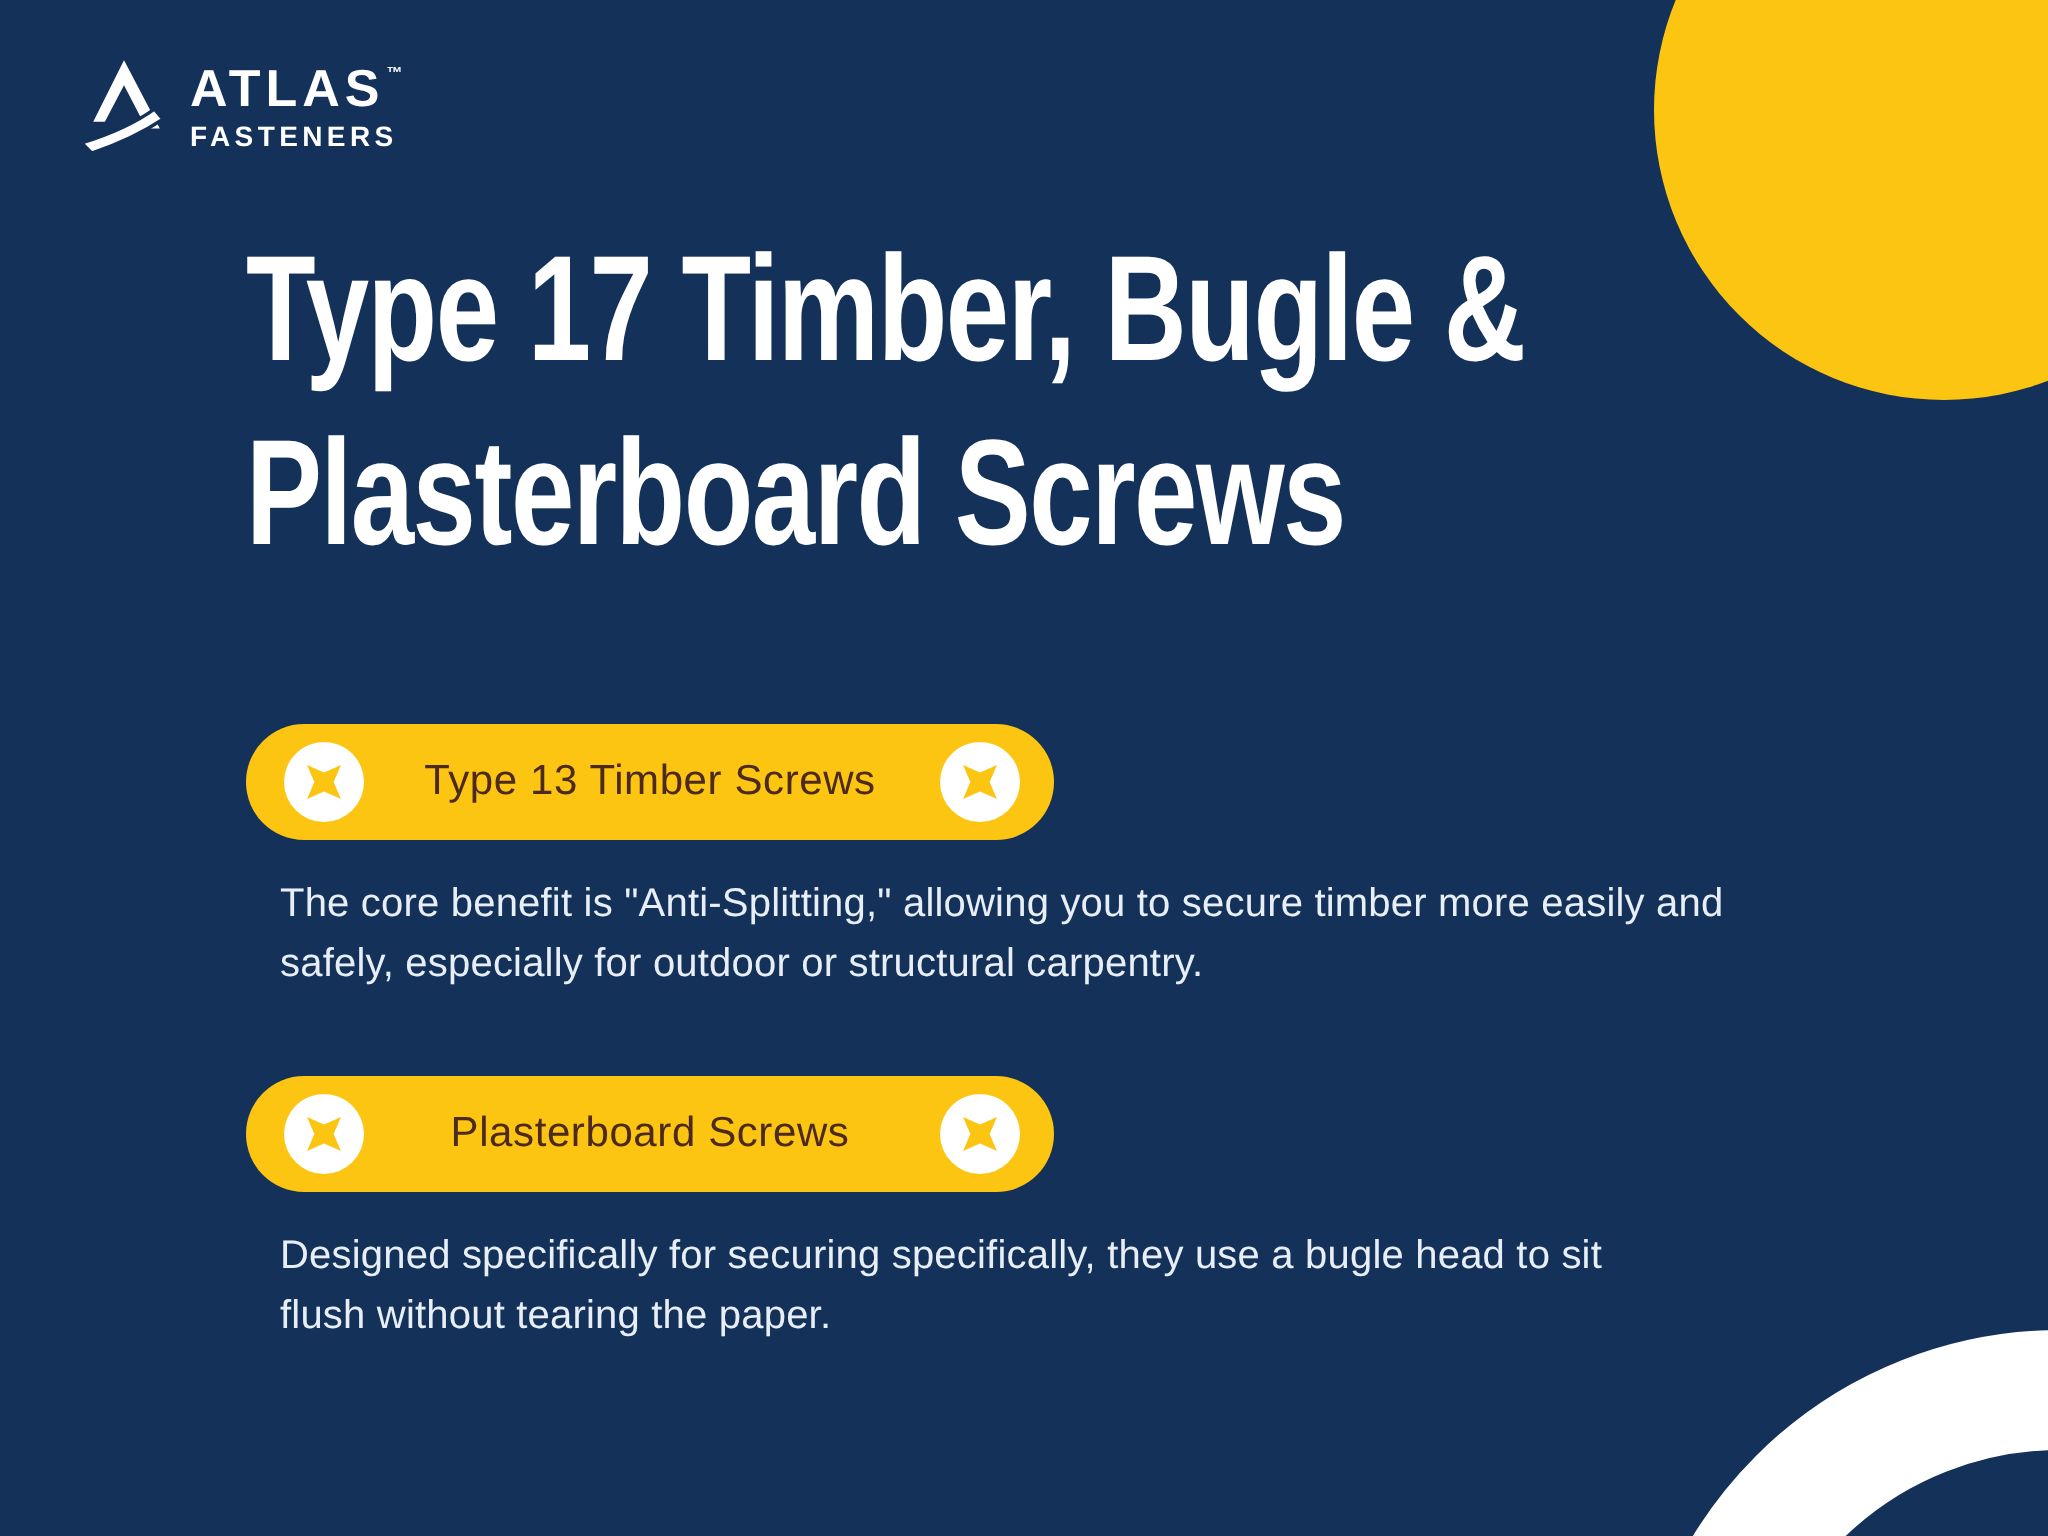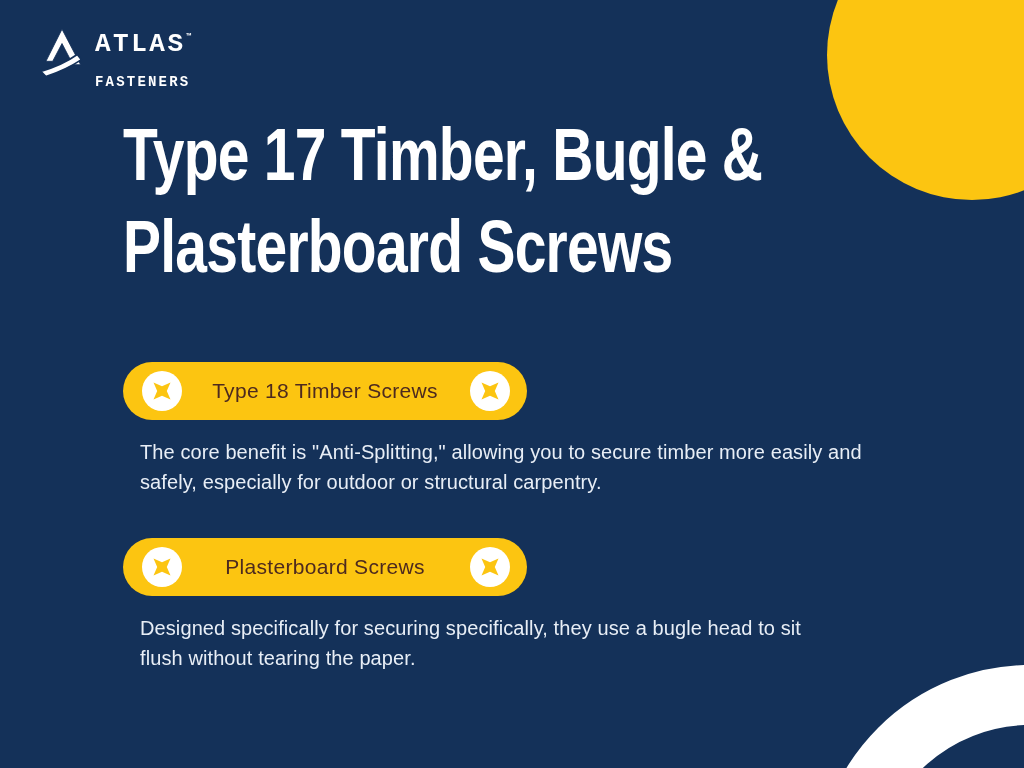--- a/index.html
+++ b/index.html
@@ -37,35 +37,35 @@
 
   
   .logo {
     position: absolute;
     left: 40px; top: 27px;
     display: flex;
     align-items: flex-start;
     gap: 11px;
   }
   .logo svg { width: 44px; height: 50px; display: block; }
-  .logo-text { color: var(--white); padding-top: 6px; font-family: Liberation Mono, monospace; }
+  .logo-text { color: var(--white); padding-top: 6px; }
   .logo-top {
     font-size: 26px;
     font-weight: bold;
     letter-spacing: 2.5px;
     line-height: 22px;
     display: flex; align-items: flex-start;
   }
   .logo-tm { font-size: 8px; line-height: 8px; margin-left: 1px; }
   .logo-bottom {
     font-size: 14px;
     font-weight: bold;
     letter-spacing: 2.2px;
     line-height: 15px;
-    margin-top: 20px;
+    margin-top: 6px;
   }
 
   
   h1.title {
     position: absolute;
     left: 123px; top: 108px;
     color: var(--white);
     font-size: 75px;
     font-weight: bold;
     line-height: 92px;
@@ -138,21 +138,21 @@
 <h1 class="title">
   <div>Type 17 Timber, Bugle &amp;</div>
   <div>Plasterboard Screws</div>
 </h1>
 
 <div class="badge badge-1">
   <svg class="screw-icon left" viewBox="0 0 40 40" aria-hidden="true">
     <circle cx="20" cy="20" r="20" fill="#FFFFFF"></circle>
     <polygon points="24.8,20 28.5,11.5 20,15.2 11.5,11.5 15.2,20 11.5,28.5 20,24.8 28.5,28.5" fill="#FCC511"></polygon>
   </svg>
-  <span class="badge-label">Type 18 Timber Screws</span>
+  <span class="badge-label">Type 13 Timber Screws</span>
   <svg class="screw-icon right" viewBox="0 0 40 40" aria-hidden="true">
     <circle cx="20" cy="20" r="20" fill="#FFFFFF"></circle>
     <polygon points="24.8,20 28.5,11.5 20,15.2 11.5,11.5 15.2,20 11.5,28.5 20,24.8 28.5,28.5" fill="#FCC511"></polygon>
   </svg>
 </div>
 <p class="desc desc-1">The core benefit is "Anti-Splitting," allowing you to secure timber more easily and safely, especially for outdoor or structural carpentry.</p>
 
 <div class="badge badge-2">
   <svg class="screw-icon left" viewBox="0 0 40 40" aria-hidden="true">
     <circle cx="20" cy="20" r="20" fill="#FFFFFF"></circle>

